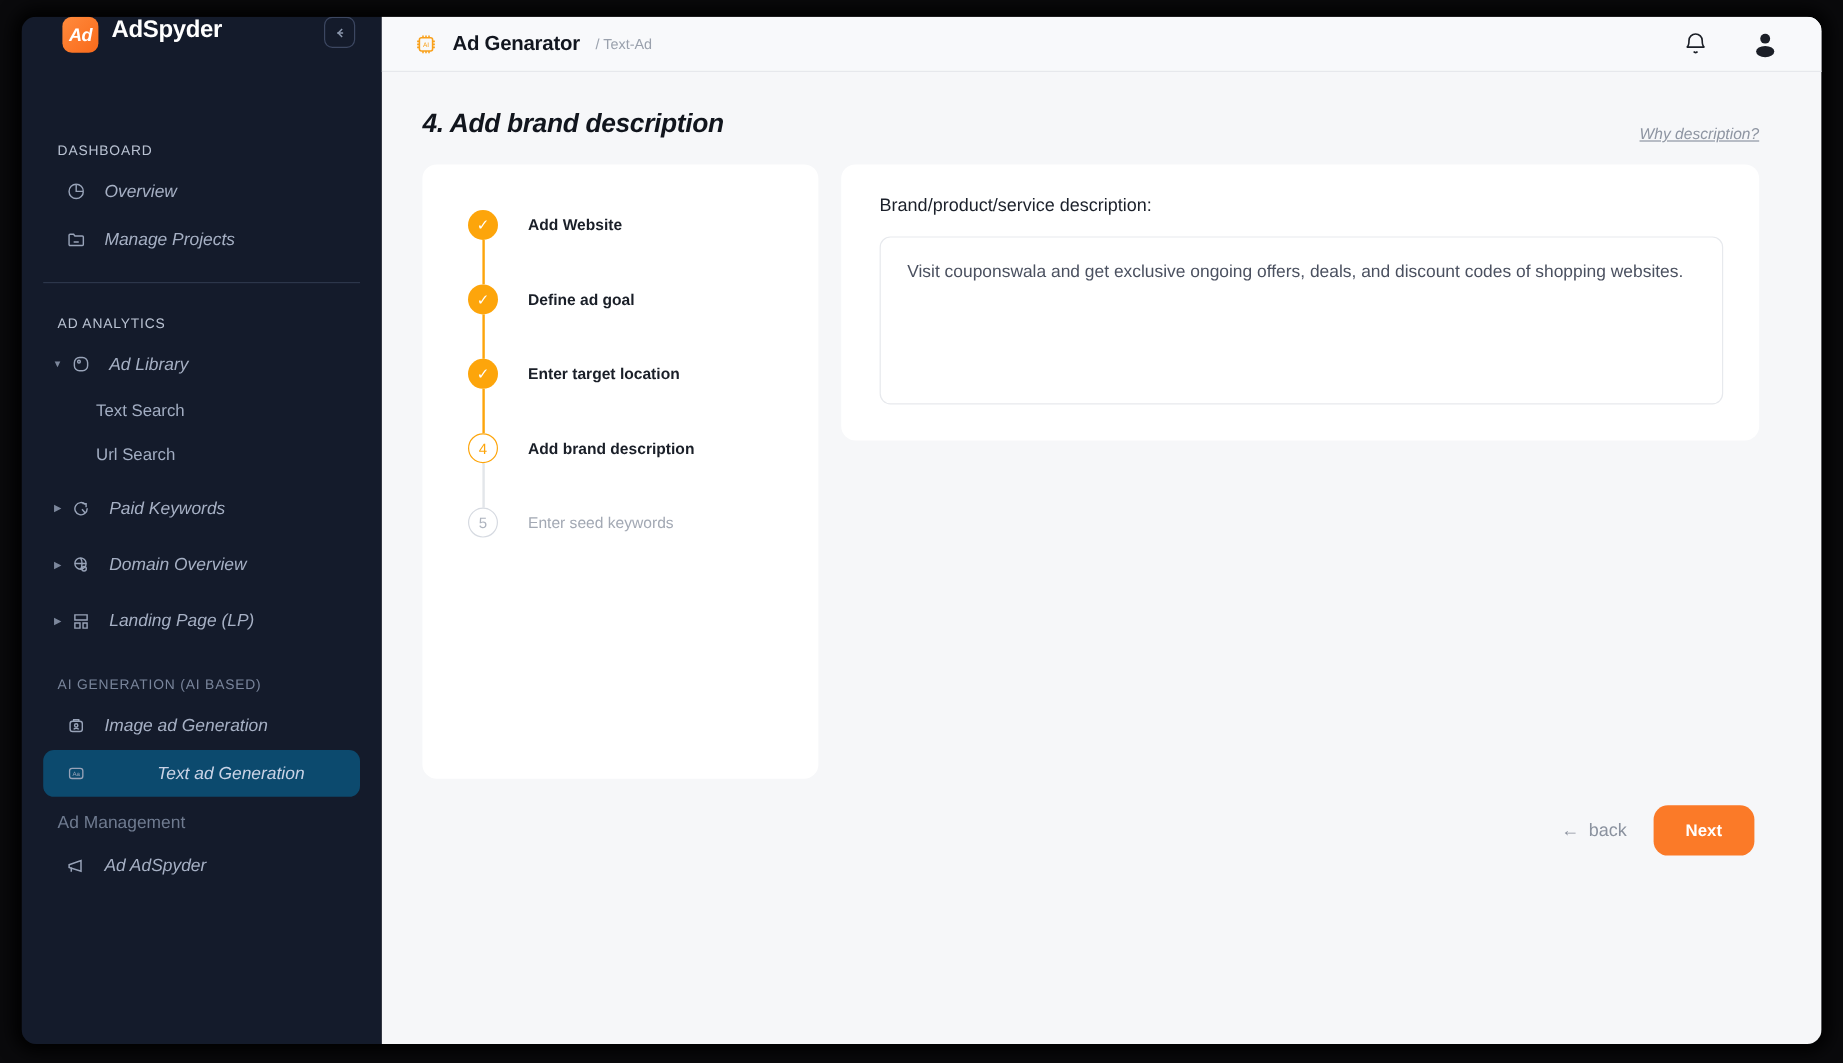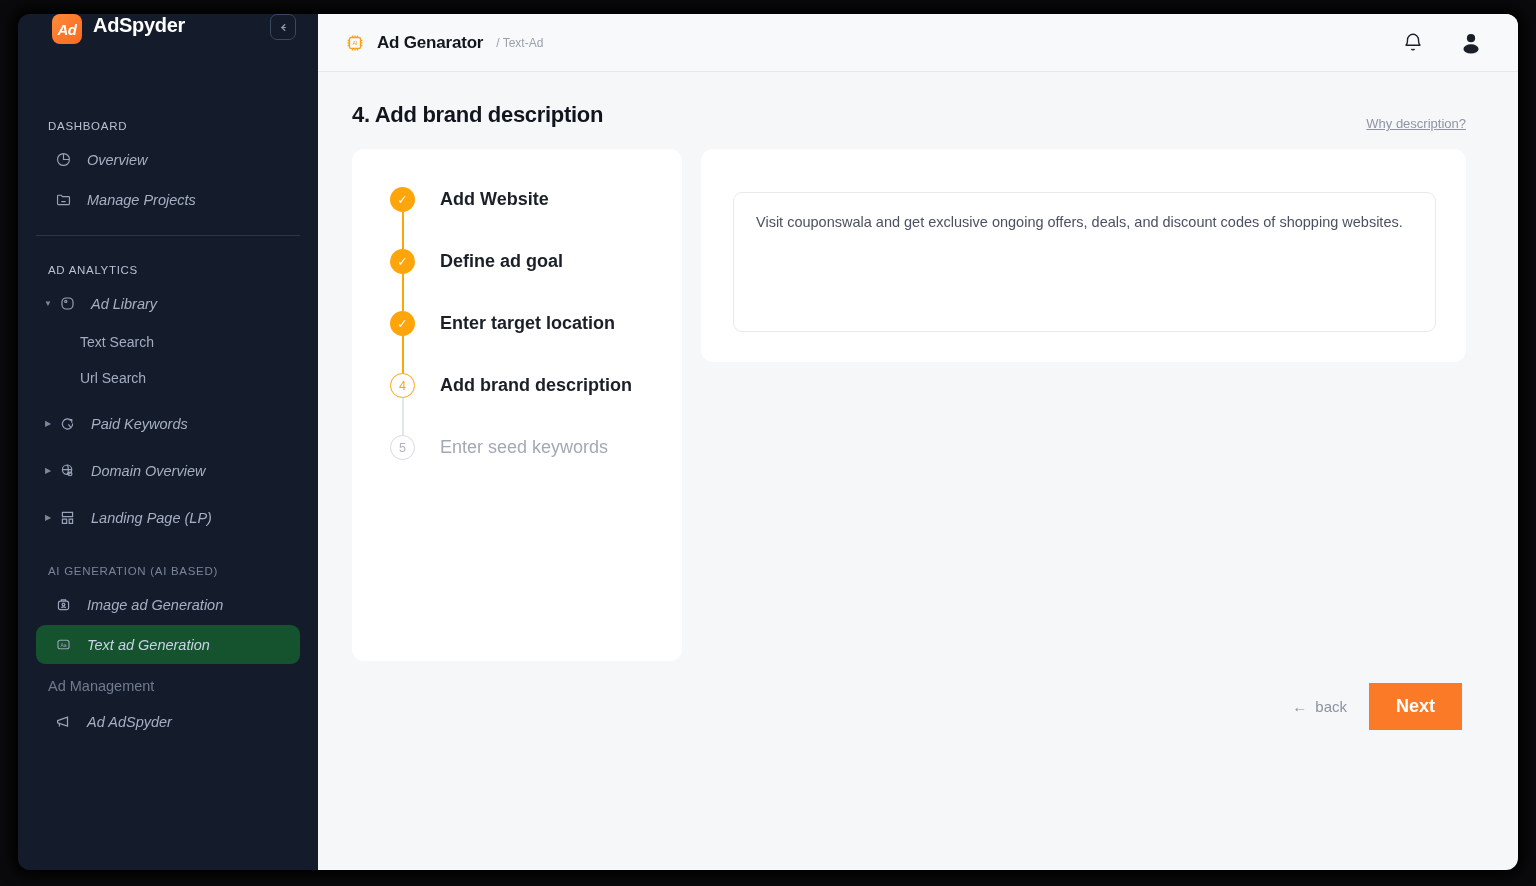--- a/index.html
+++ b/index.html
@@ -77,21 +77,21 @@
     height: 39px;
     margin: 1px 18px 1px 18px;
     padding-left: 16px;
     border-radius: 9px;
     font-size: 14.5px;
     color: #a6b0c4;
     cursor: pointer;
   }
   .nav-item .ico { width: 22px; height: 22px; flex: 0 0 22px; display:flex; align-items:center; justify-content:center; color:#98a3b8; }
   .nav-item .lbl { margin-left: 13px; font-style: italic; }
-  .nav-item.active { background: #14532d; color: #c9d3e6; }
+  .nav-item.active { background: #0c4a6e; color: #c9d3e6; gap: 44px; }
   .nav-item.tree { padding-left: 4px; }
   .caret {
     width: 16px; flex:0 0 16px; display:flex; align-items:center; justify-content:center;
     color: #7c879c; font-size: 8px;
   }
   .sub-item {
     font-size: 14px;
     color: #a2adc2;
     padding-left: 62px;
     height: 36px;
@@ -106,21 +106,21 @@
   .divider { height: 1px; background: #2c364a; margin: 16px 18px 0 18px; }
 
   
   .main {
     flex: 1;
     background: #f6f7f9;
     display: flex; flex-direction: column;
     min-width: 0;
   }
   .topbar {
-    height: 58px;
+    height: 46px;
     background: #f8f9fb;
     border-bottom: 1px solid #e6e8ec;
     display: flex; align-items: center;
     padding: 0 34px 0 26px;
   }
   .chip-icon {
     width: 22px; height: 22px; flex:0 0 22px;
     color: #f9a11b;
     display:flex; align-items:center; justify-content:center;
   }
@@ -130,21 +130,21 @@
     letter-spacing: -0.2px;
   }
   .topbar-crumb {
     margin-left: 13px;
     font-size: 12px; color: #9aa1ad;
   }
   .topbar-right { margin-left: auto; display: flex; align-items: center; gap: 34px; }
   .icon-btn { color: #1b1f27; display:flex; align-items:center; justify-content:center; cursor:pointer; }
 
   .content { flex: 1; padding: 30px 52px 0 34px; overflow: hidden; }
-  .page-head { display: flex; align-items: flex-start; }
+  .page-head { display: flex; align-items: flex-start; font-style: italic; }
   .page-title {
     font-size: 22px; font-weight: 700; color: #11151d;
     letter-spacing: -0.3px;
   }
   .why-link {
     margin-left: auto;
     margin-top: 14px;
     font-size: 13px; color: #8e95a2;
     text-decoration: underline;
     cursor: pointer;
@@ -180,21 +180,21 @@
   .connector {
     position: absolute;
     left: 50px; top: 25px;
     width: 2px; height: 37px;
     z-index: 1;
   }
   .connector.orange { background: #fda50b; }
   .connector.gray { background: #e3e6ea; }
   .step-label {
     margin-left: 25px;
-    font-size: 18px;
+    font-size: 13px;
     color: #1a1f28;
     font-weight: 700;
     line-height: 25px;
     white-space: nowrap;
   }
   .step-label.muted { color: #a3a9b4; font-weight: 400; }
 
   .desc-card {
     flex: 1;
     background: #fff;
@@ -221,23 +221,23 @@
     margin-top: 22px;
     padding-right: 4px;
   }
   .back-btn {
     font-size: 15px; color: #8b929f; cursor: pointer;
     display: flex; align-items: center; gap: 8px;
   }
   .next-btn {
     background: #fb7a28;
     color: #fff;
-    font-size: 18px; font-weight: 700;
+    font-size: 14px; font-weight: 700;
     border: none;
-    border-radius: 0;
+    border-radius: 12px;
     padding: 13px 27px;
     cursor: pointer;
     font-family: "Liberation Sans", sans-serif;
   }
 </style>
 </head>
 <body>
 
 <div class="frame">
 
@@ -434,20 +434,21 @@
           </div>
 
           <div class="step">
             <span class="bullet pending">5</span>
             <span class="step-label muted">Enter seed keywords</span>
           </div>
 
         </div>
 
         <div class="desc-card">
+          <div class="field-label">Brand/product/service description:</div>
           <div class="textarea" placeholder="Brand/product/service description">Visit couponswala and get exclusive ongoing offers, deals, and discount codes of shopping websites.</div>
         </div>
 
       </div>
 
       <div class="actions">
         <span class="back-btn">
           <span>←</span>
           <span>back</span>
         </span>

